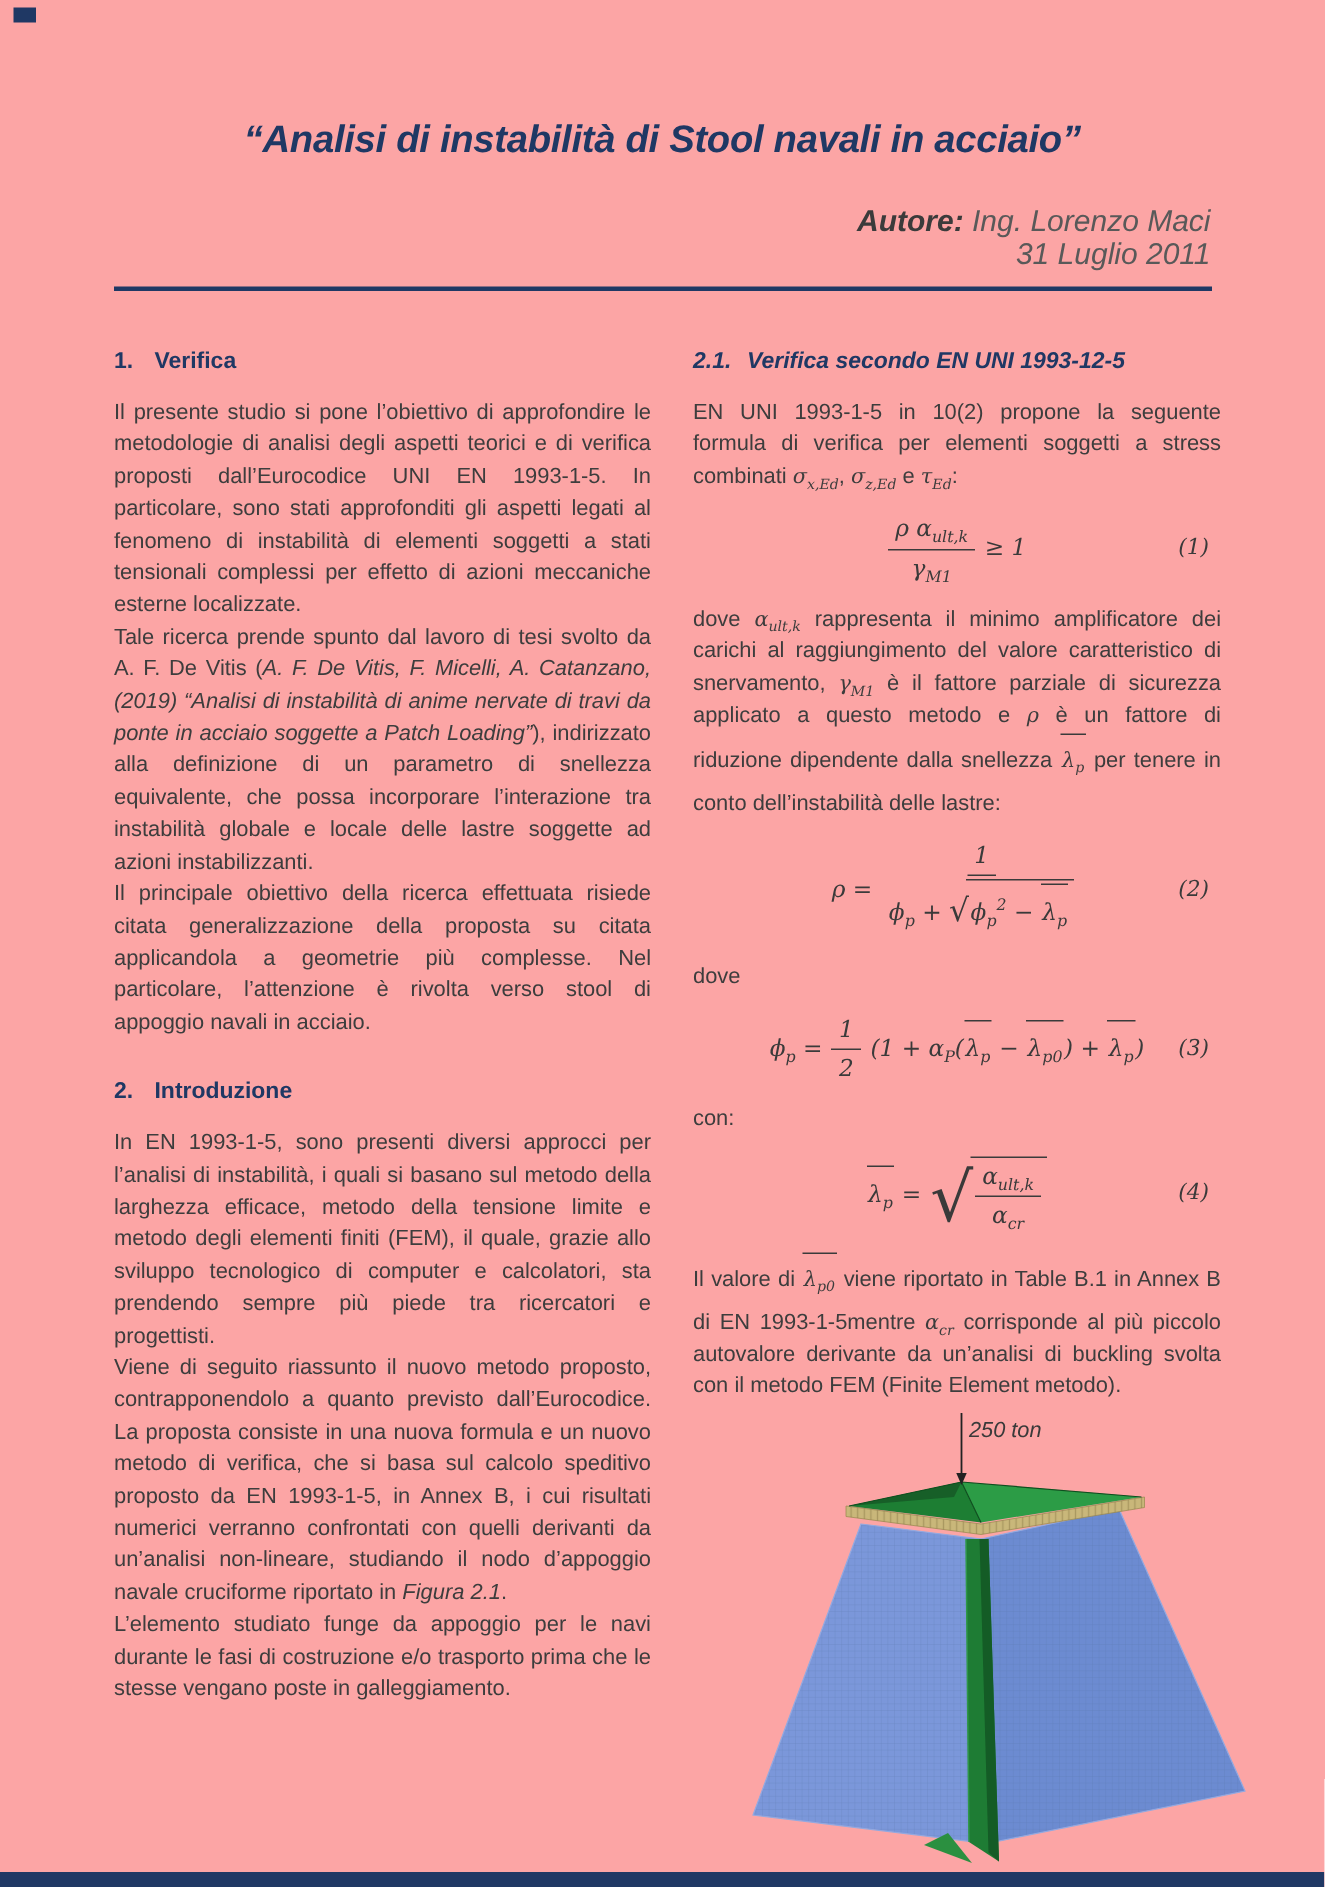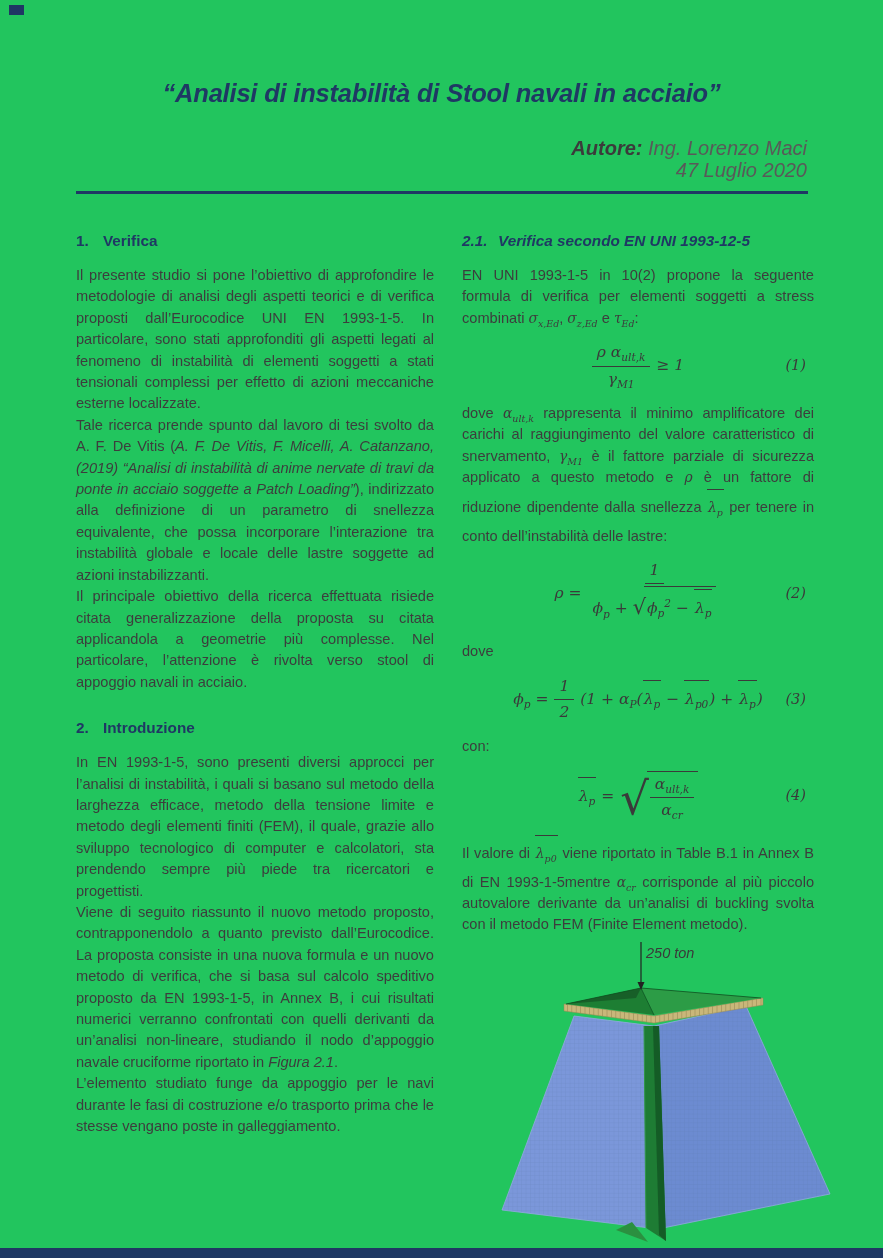--- a/index.html
+++ b/index.html
@@ -1,16 +1,16 @@
 <!DOCTYPE html>
 <html><head>
 <meta charset="utf-8">
 <style>
   html,body{margin:0;padding:0;background:#ffffff;}
-  .page{position:relative;width:883px;height:1258px;background:#22c55e;overflow:hidden;
+  .page{position:relative;width:883px;height:1258px;background:#fca5a5;overflow:hidden;
         font-family:"Liberation Sans",sans-serif;color:#3d3d3d;}
 
   
   .corner-accent{position:absolute;left:9px;top:5px;width:15px;height:10px;background:#1f3864;}
   .bottom-accent{position:absolute;left:0;top:1248px;width:883px;height:10px;background:#1f3864;}
   .rule{position:absolute;left:76px;top:191px;width:732px;height:3px;background:#1f3864;}
 
   
   .doc-title{position:absolute;left:0;right:0;top:79px;text-align:center;
              font-size:25.5px;font-weight:bold;font-style:italic;color:#1f3864;letter-spacing:-0.2px;}
@@ -59,21 +59,21 @@
 <body>
 
 <div class="page">
 
   <div class="corner-accent"></div>
 
   <div class="doc-title">“Analisi di instabilità di Stool navali in acciaio”</div>
 
   <div class="author-block">
     <div class="author-line"><b>Autore:</b><i> Ing. Lorenzo Maci</i></div>
-    <div class="author-line"><i>47 Luglio 2020</i></div>
+    <div class="author-line"><i>31 Luglio 2011</i></div>
   </div>
 
   <div class="rule"></div>
 
   <div class="col col-left">
     <div class="sec-h">
       <span class="n">1.</span>
       <span>Verifica</span>
     </div>
     <p>Il presente studio si pone l’obiettivo di approfondire le metodologie di analisi degli aspetti teorici e di verifica proposti dall’Eurocodice UNI EN 1993-1-5. In particolare, sono stati approfonditi gli aspetti legati al fenomeno di instabilità di elementi soggetti a stati tensionali complessi per effetto di azioni meccaniche esterne localizzate.</p>

